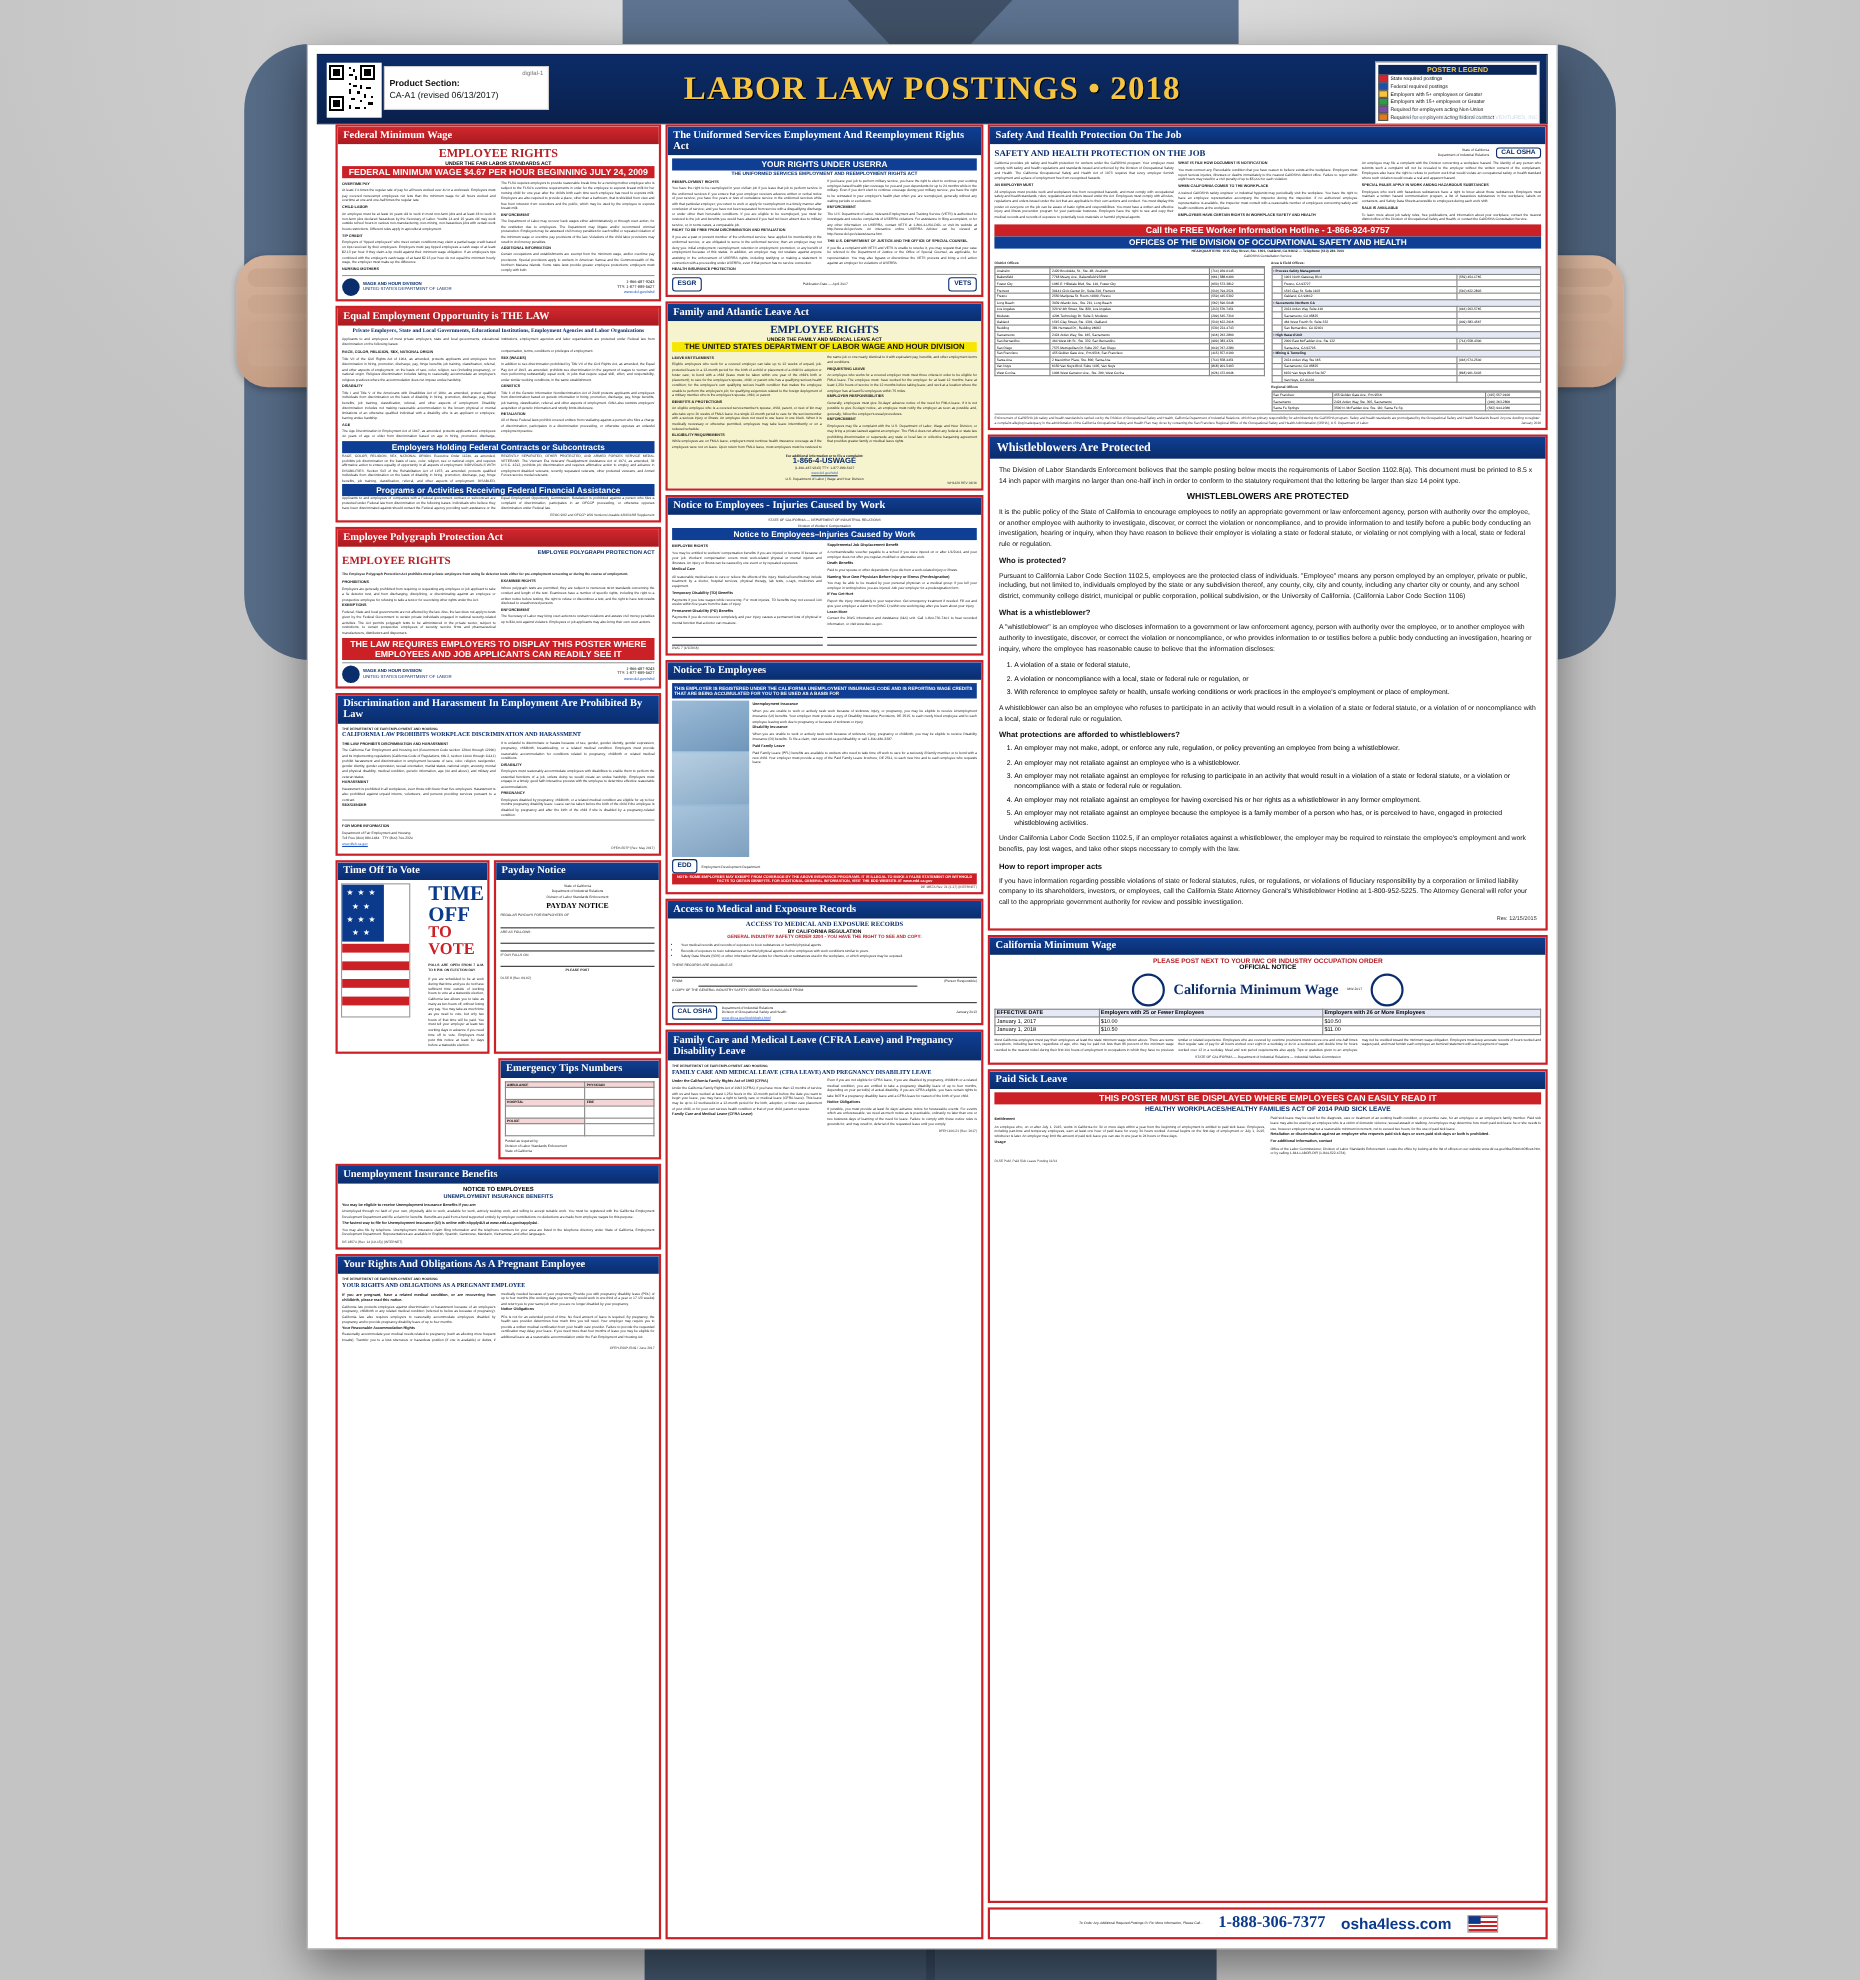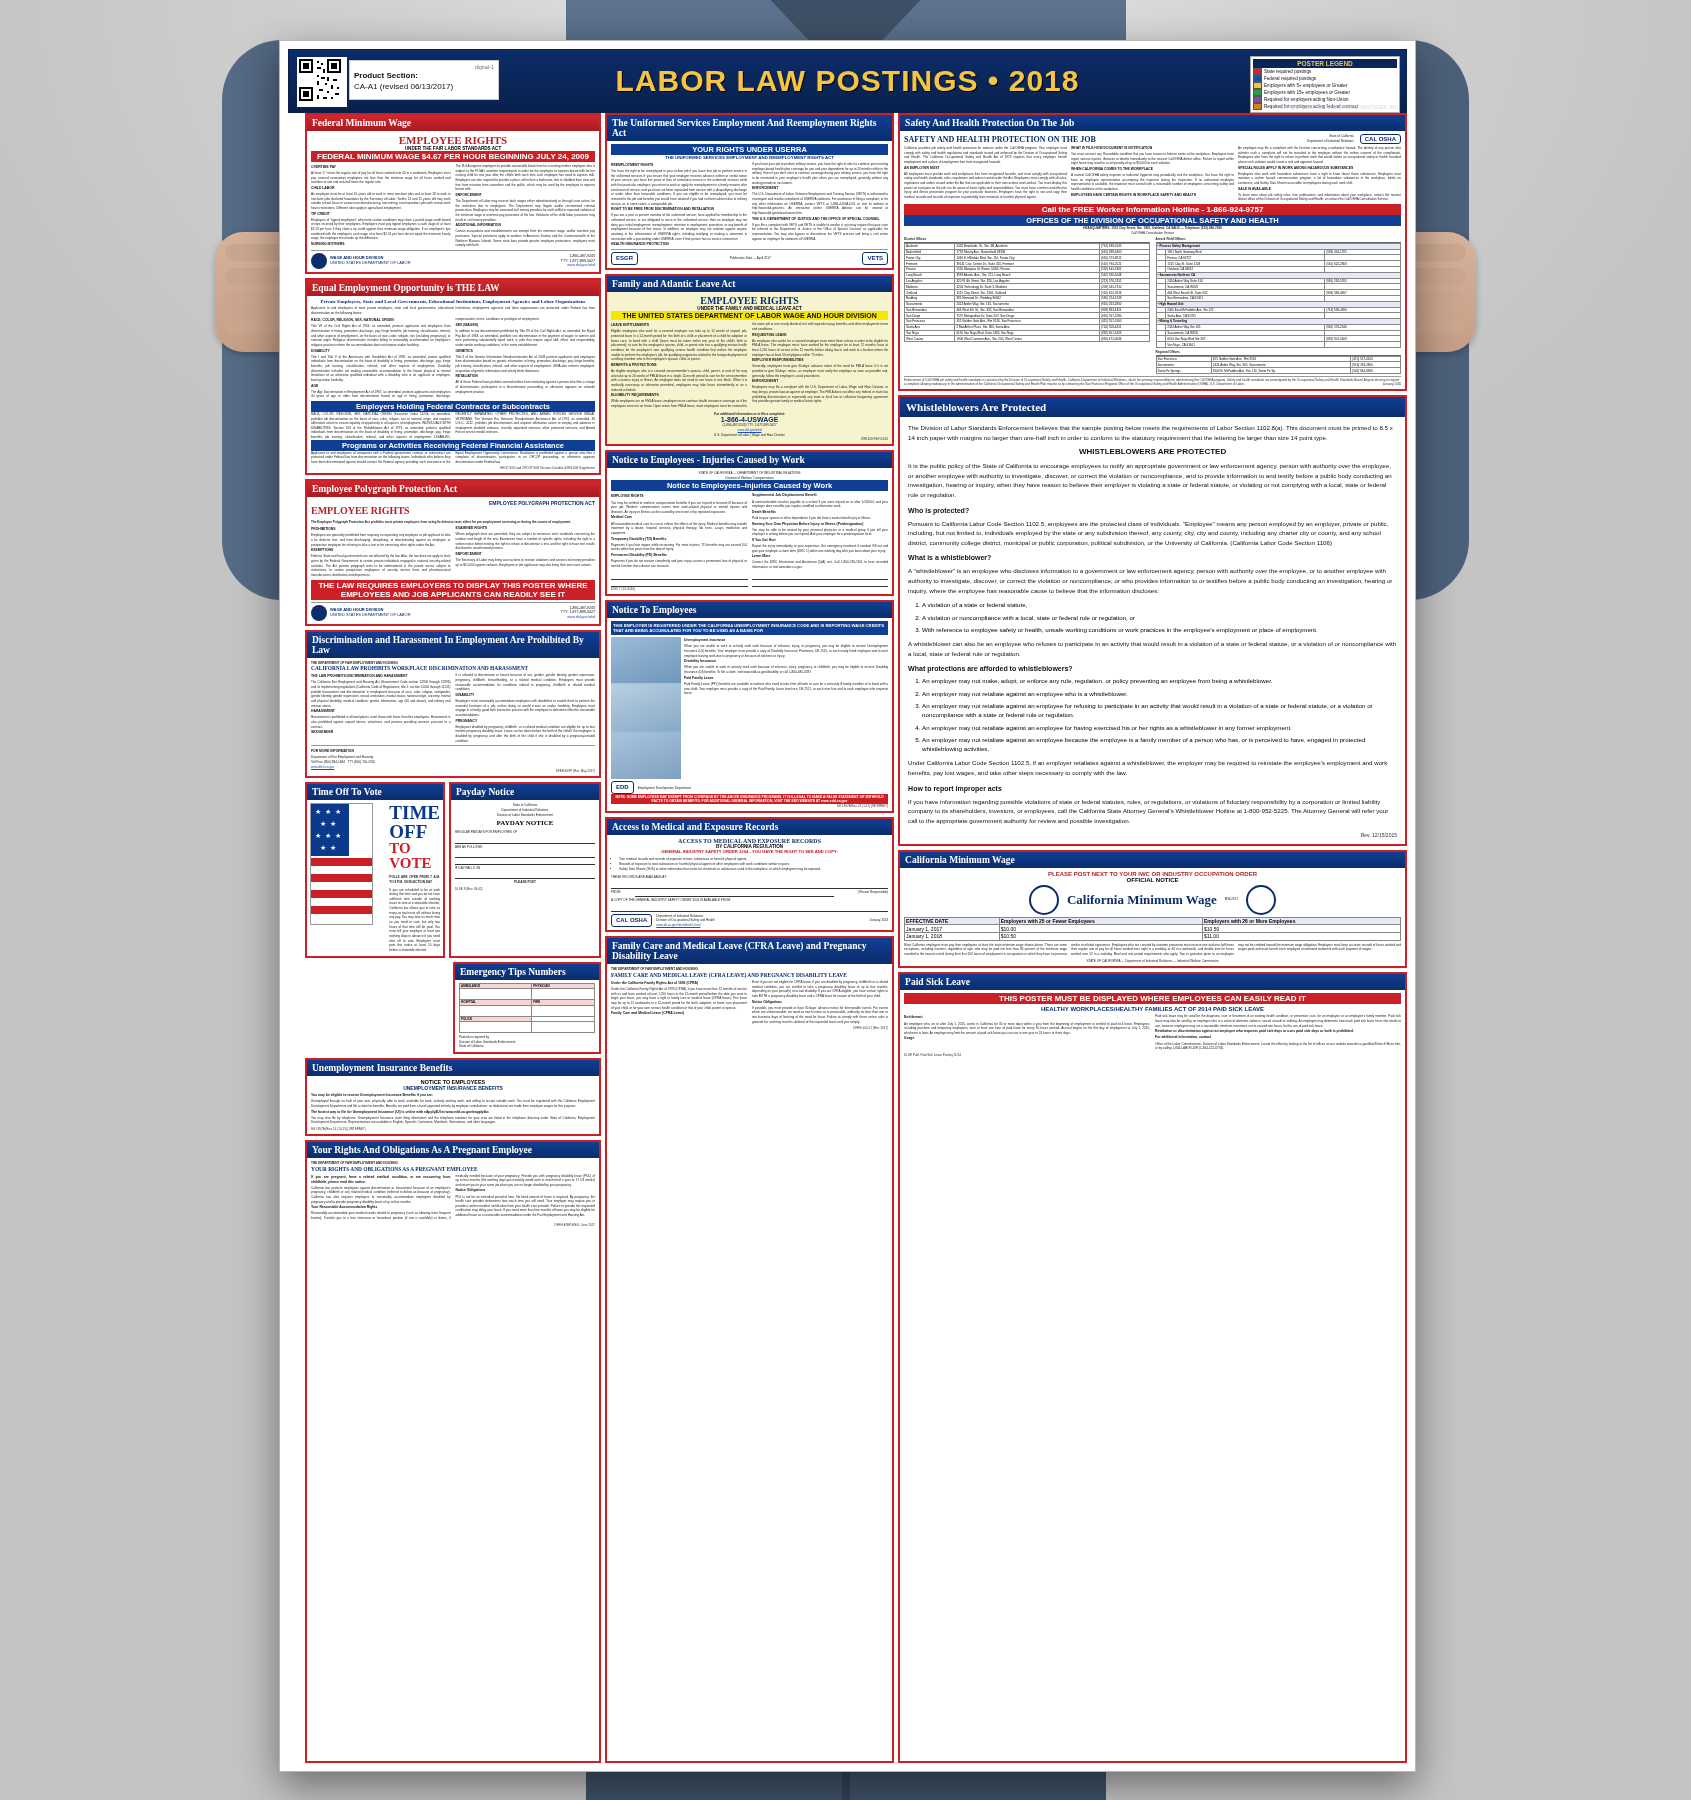--- a/index.html
+++ b/index.html
@@ -63,21 +63,21 @@
   #poster-inner{position:absolute;left:8px;top:8px;right:8px;bottom:8px;}
 
   
   .hdr{
     height:62px;background:linear-gradient(180deg,#0c2c69 0%,#0a2557 60%,#08204c 100%);
     position:relative;border:1px solid #0a1f4a;
   }
   .hdr-title{
     position:absolute;left:0;right:0;top:14px;text-align:center;
     color:#f5c542;font-size:30px;font-weight:bold;letter-spacing:1px;
-    font-family:Liberation Sans, sans-serif;
+    font-family:Liberation Serif, serif;
     text-shadow:1px 1px 0 #000;
   }
   .qr{
     position:absolute;left:8px;top:7px;width:46px;height:46px;background:#fff;padding:2px;
   }
   .qr svg{display:block}
   .prodbox{
     position:absolute;left:60px;top:10px;width:150px;height:40px;
     background:#ffffff;border:1px solid #ccc;
     font-size:8px;color:#111;padding:3px 4px;box-sizing:border-box;line-height:1.35;
@@ -1030,17 +1030,25 @@
             <span class="hl">Usage</span>
             Paid sick leave may be used for the diagnosis, care or treatment of an existing health condition, or preventive care, for an employee or an employee's family member. Paid sick leave may also be used by an employee who is a victim of domestic violence, sexual assault or stalking. An employee may determine how much paid sick leave he or she needs to use, however employers may set a reasonable minimum increment, not to exceed two hours, for the use of paid sick leave.
             <span class="hl">Retaliation or discrimination against an employee who requests paid sick days or uses paid sick days or both is prohibited.</span>
             <span class="hl">For additional information, contact</span>
             <span>Office of the Labor Commissioner</span>, Division of Labor Standards Enforcement. Locate the office by looking at the list of offices on our website www.dir.ca.gov/dlse/DistrictOffices.htm, or by calling 1-844-LABOR-DIR (1-844-522-6734).
           </div>
           <div class="note" style="margin-top:2px">DLSE Publ. Paid Sick Leave Posting 11/14</div>
         </div>
       </div>
 
+      <div class="footer">
+        <div class="tx" style="width:150px;text-align:right;font-style:italic">To Order Any Additional Required Postings Or For More Information, Please Call...</div>
+        <div class="ft-phone">1-888-306-7377</div>
+        <div class="ft-brand">
+          <span>osha4less</span><span style="color:#0b3a8c">.com</span>
+        </div>
+        <div class="ft-flag"></div>
+      </div>
 
     </div>
   </div>
  </div>
 </div>
 
 </body></html>

